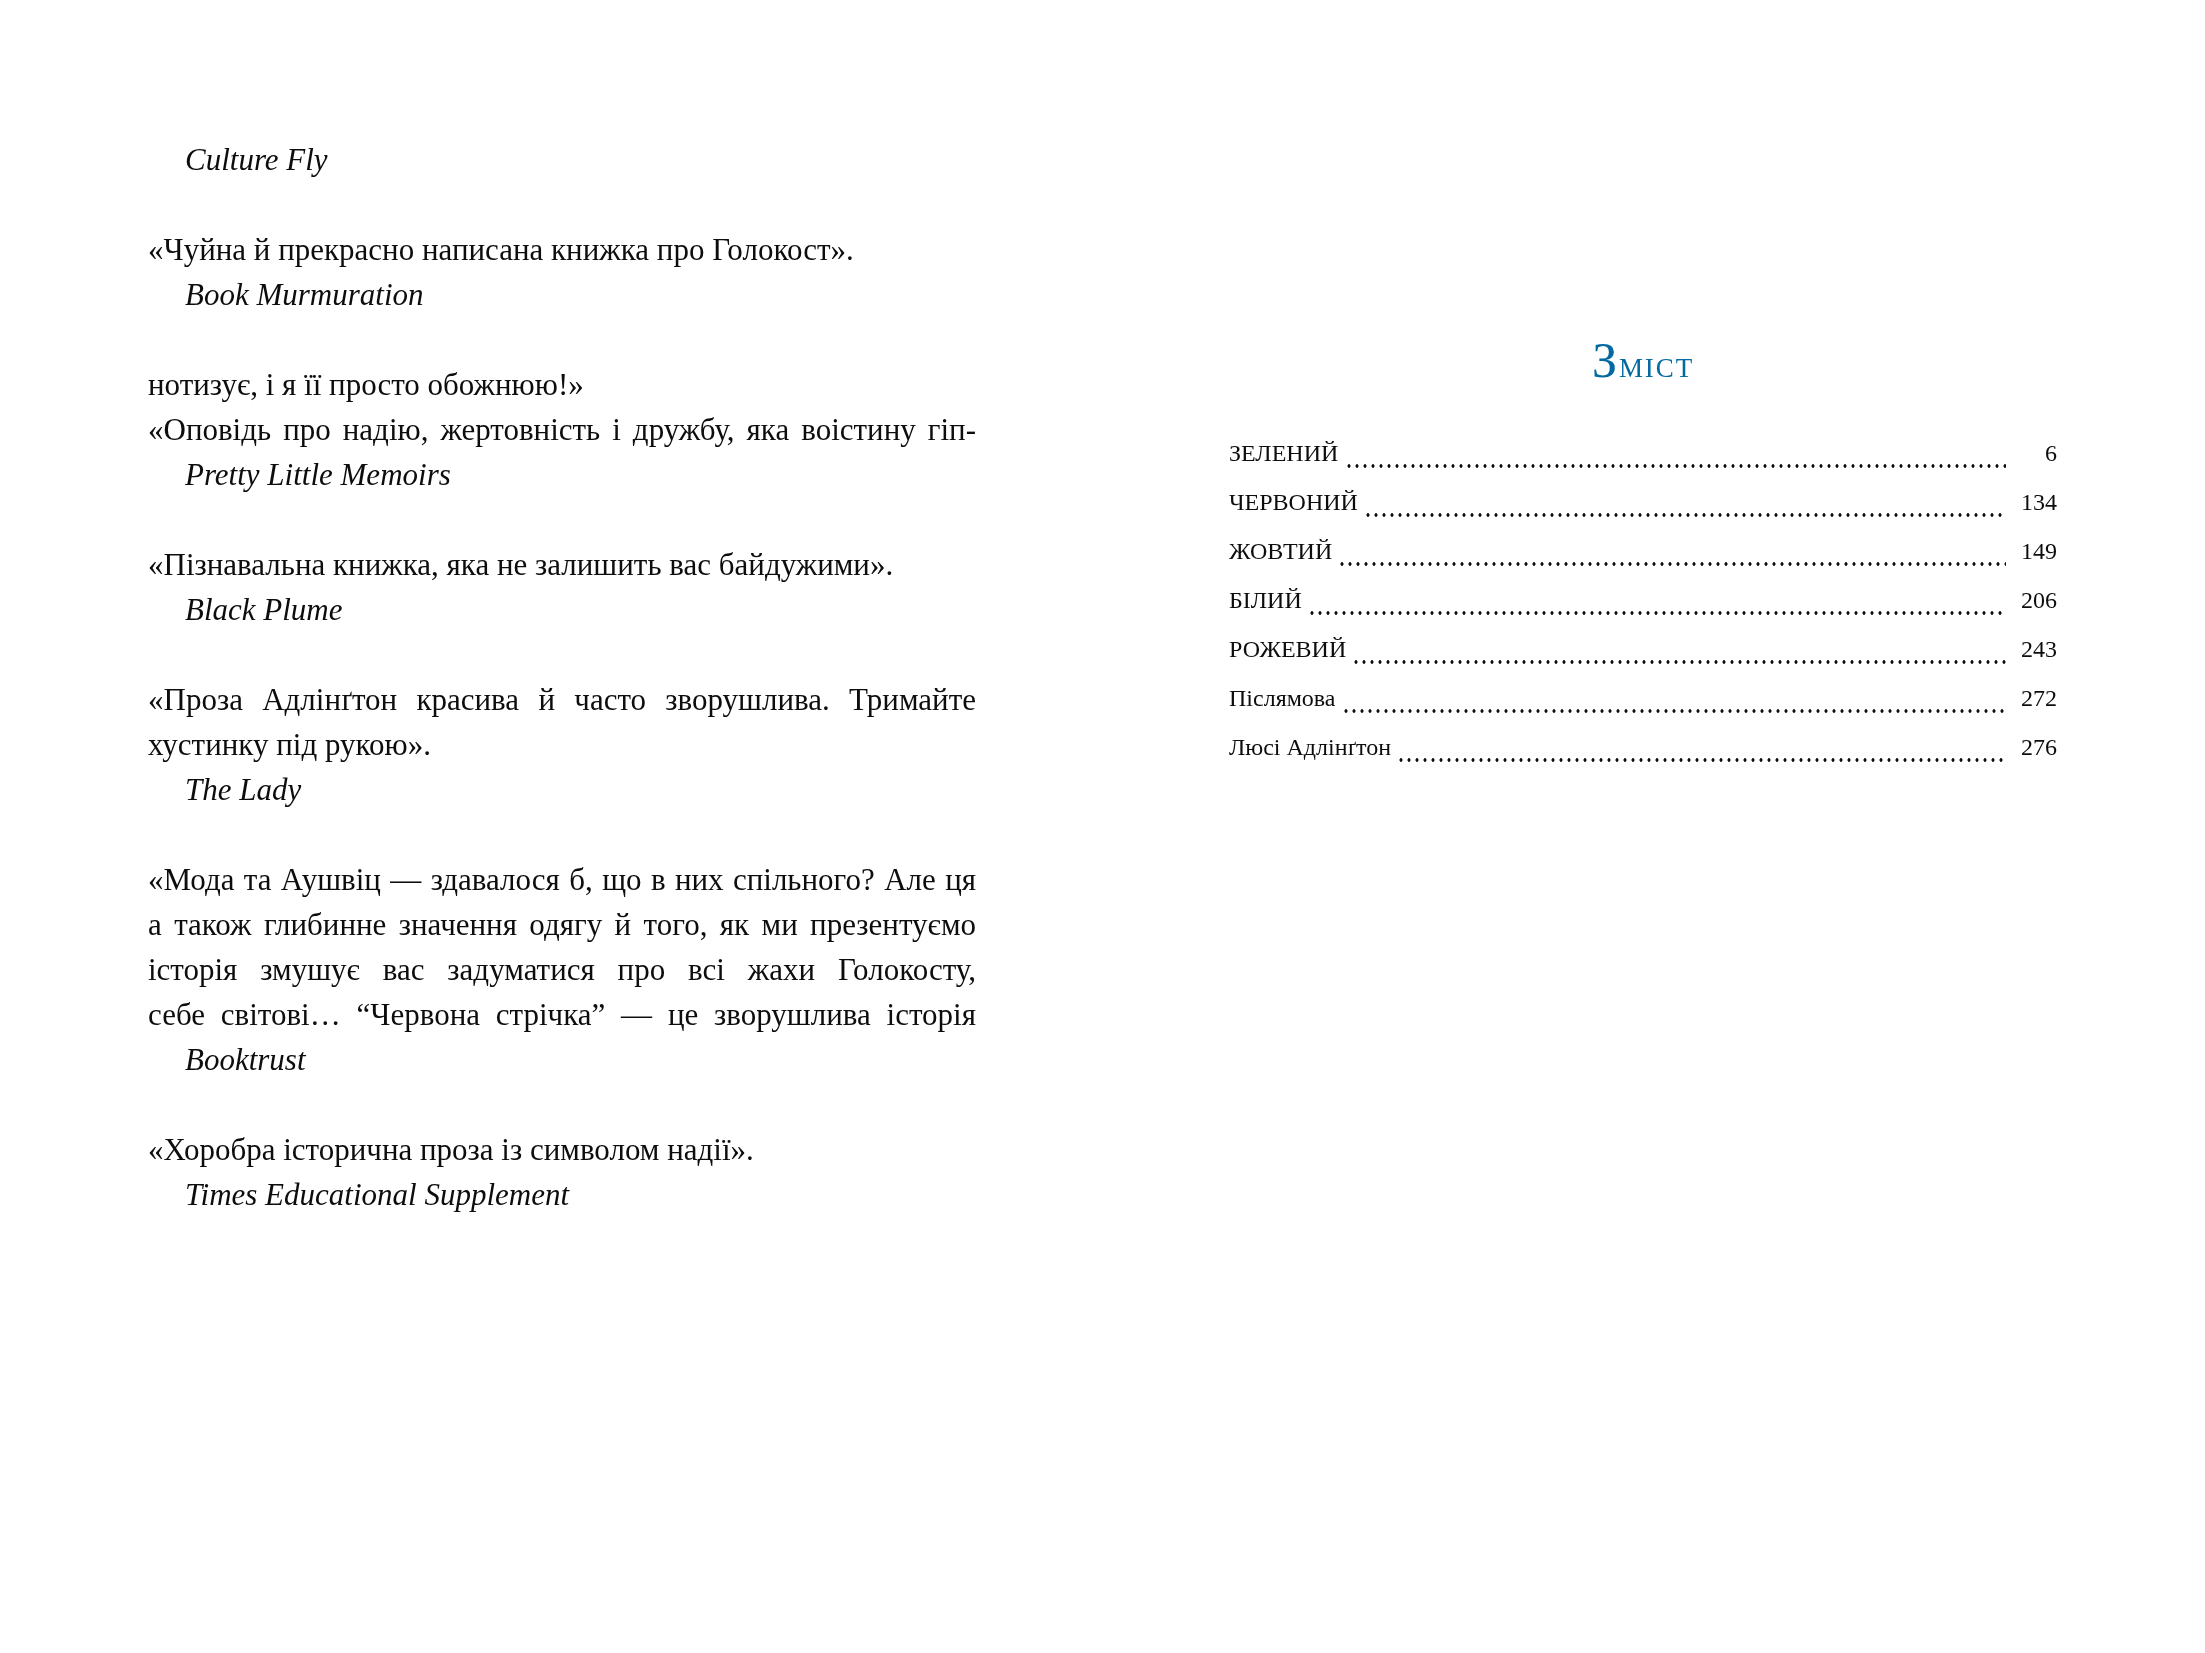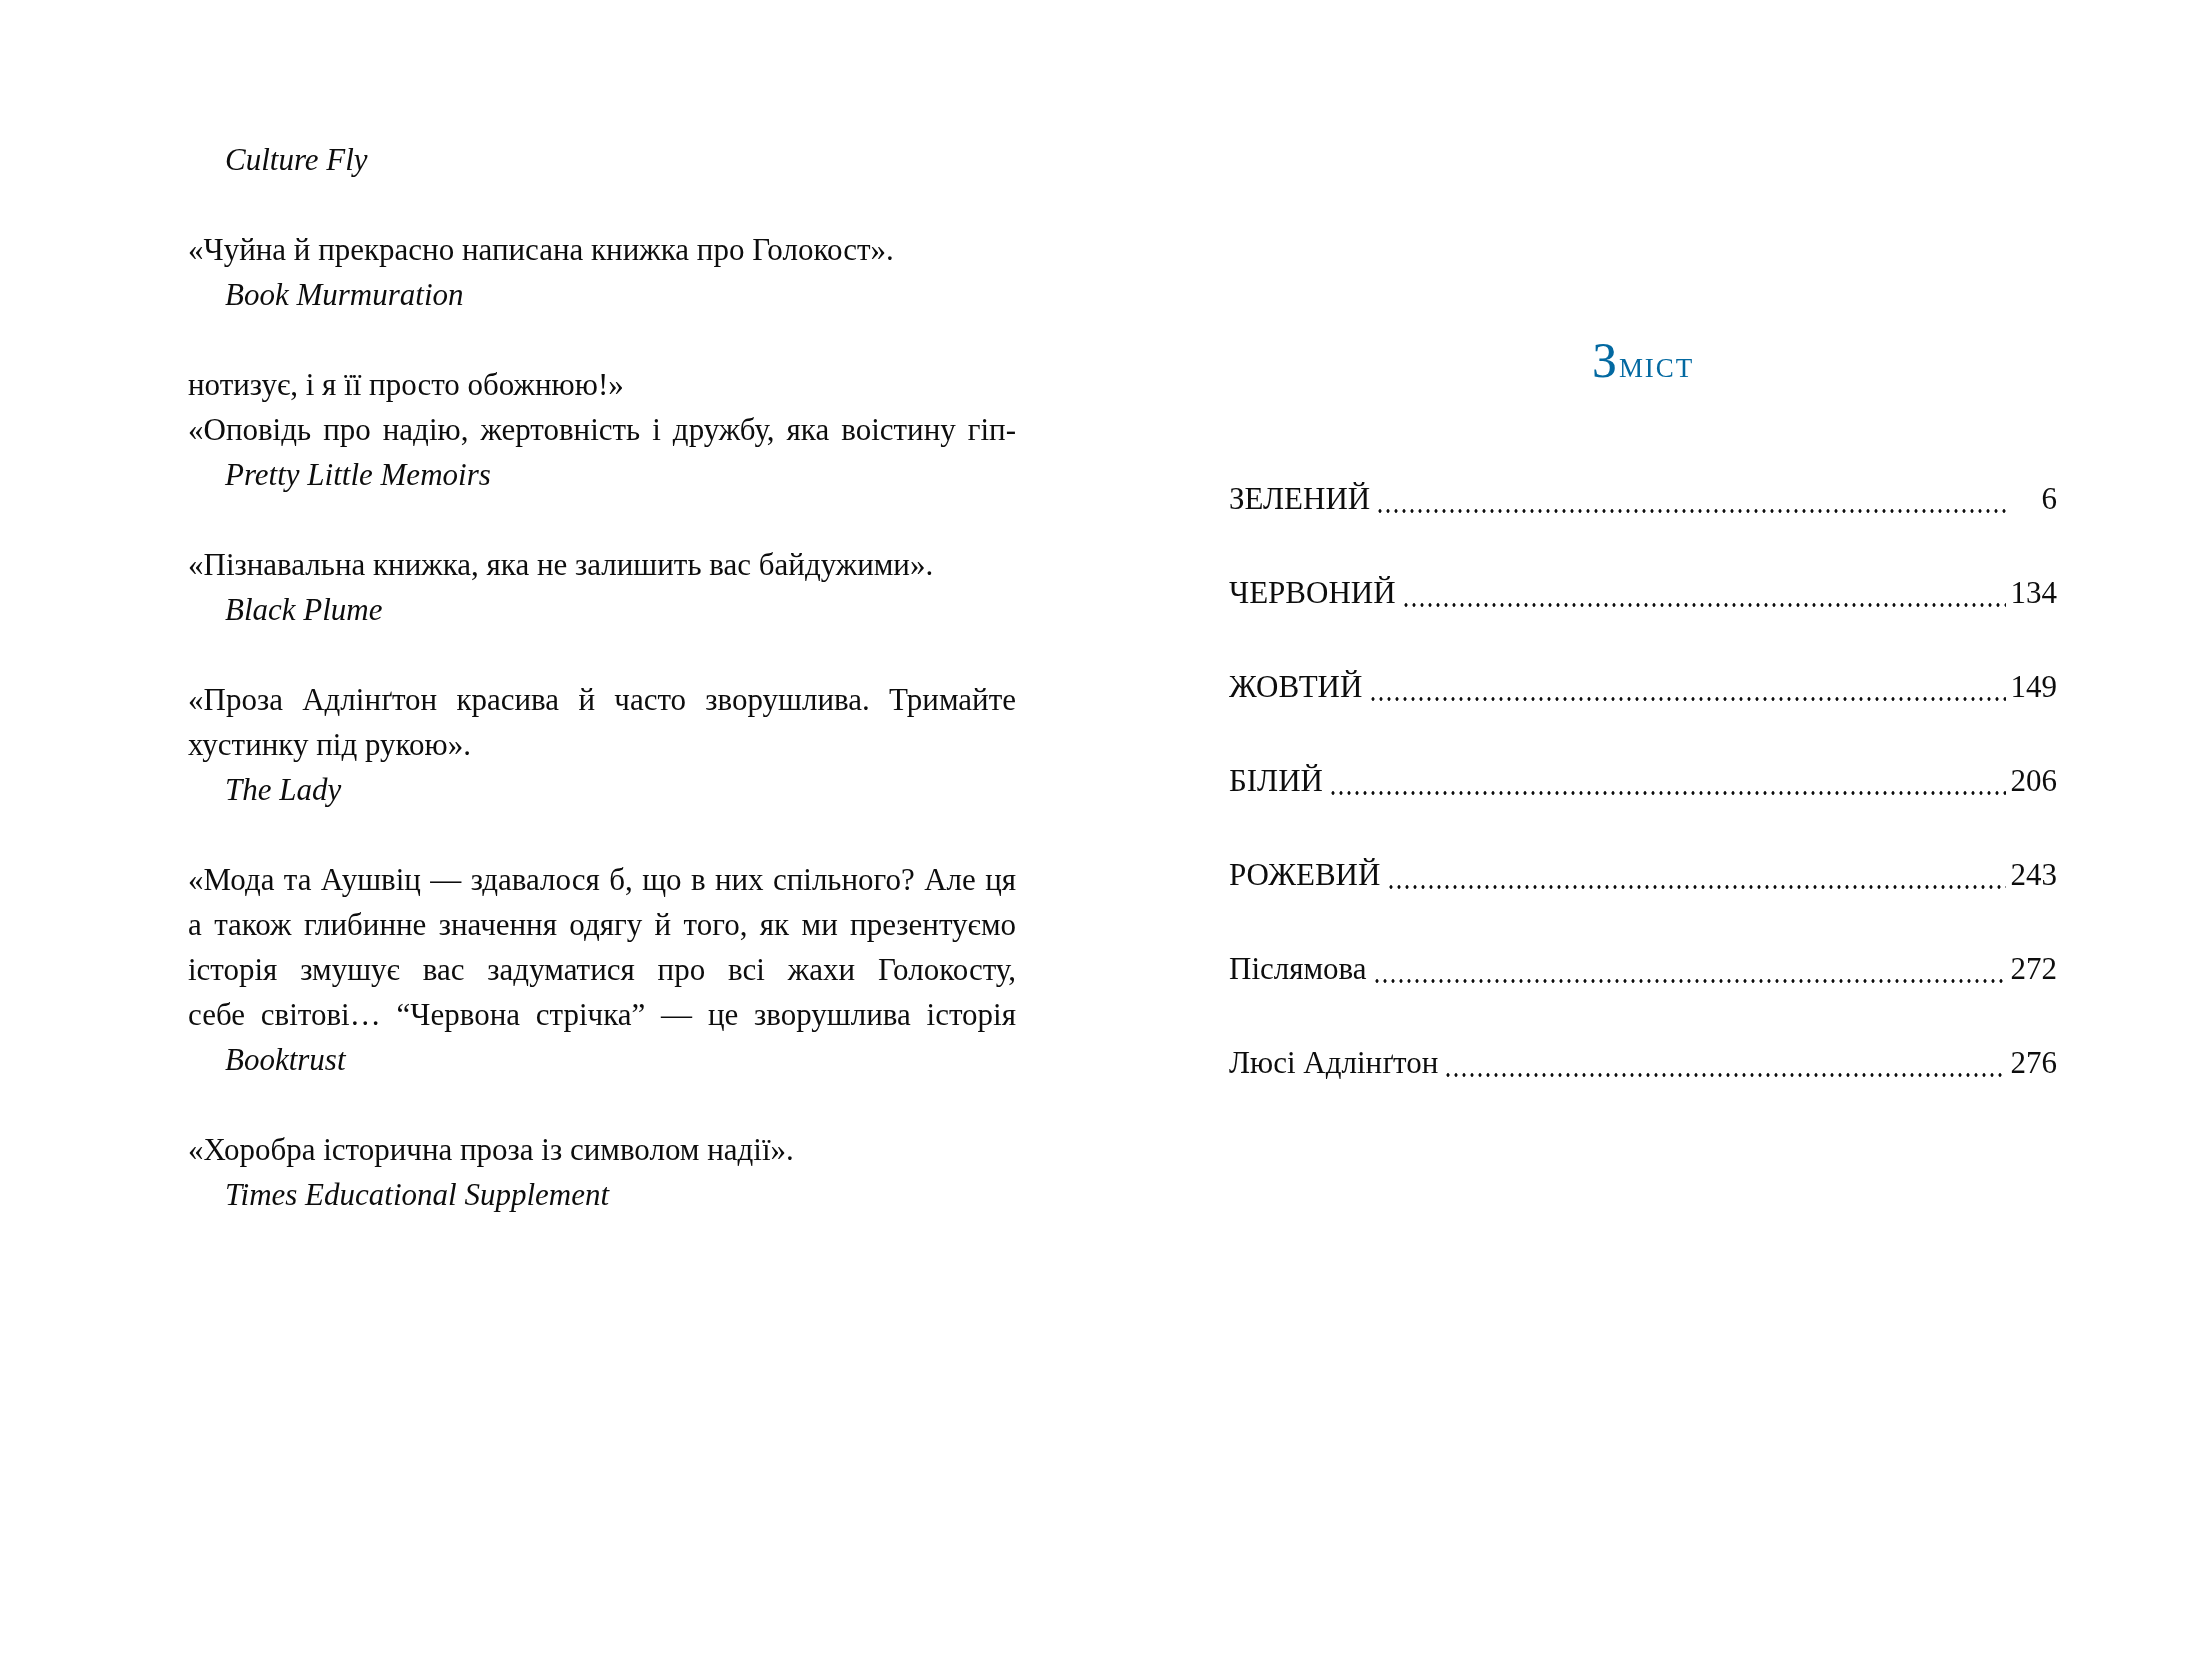--- a/index.html
+++ b/index.html
@@ -16,21 +16,20 @@
     font-family: "Liberation Serif", "DejaVu Serif", serif;
     overflow: hidden;
   }
 
   
   .left-page {
     position: absolute;
     left: 148px;
     top: 137px;
     width: 828px;
-    margin-left: 40px;
   }
   .review-block {
     margin: 0 0 45px 0;
   }
   .quote-line {
     font-size: 31px;
     line-height: 45px;
     white-space: nowrap;
   }
   .quote-line.just {
@@ -66,23 +65,22 @@
   .toc-list {
     position: absolute;
     left: 1229px;
     top: 429px;
     width: 828px;
   }
   .toc-row {
     display: flex;
     align-items: stretch;
     height: 49px;
-    font-size: 31px;
+    font-size: 24px;
     line-height: 49px;
-    margin-top: 45px;
   }
   .toc-name {
     white-space: nowrap;
   }
   .toc-dots {
     flex: 1 1 auto;
     margin: 0 5px 0 6.2px;
     background-image: radial-gradient(circle, #0d0d0d 1.4px, rgba(0,0,0,0) 1.7px);
     background-size: 8px 3.7px;
     background-repeat: repeat-x;

